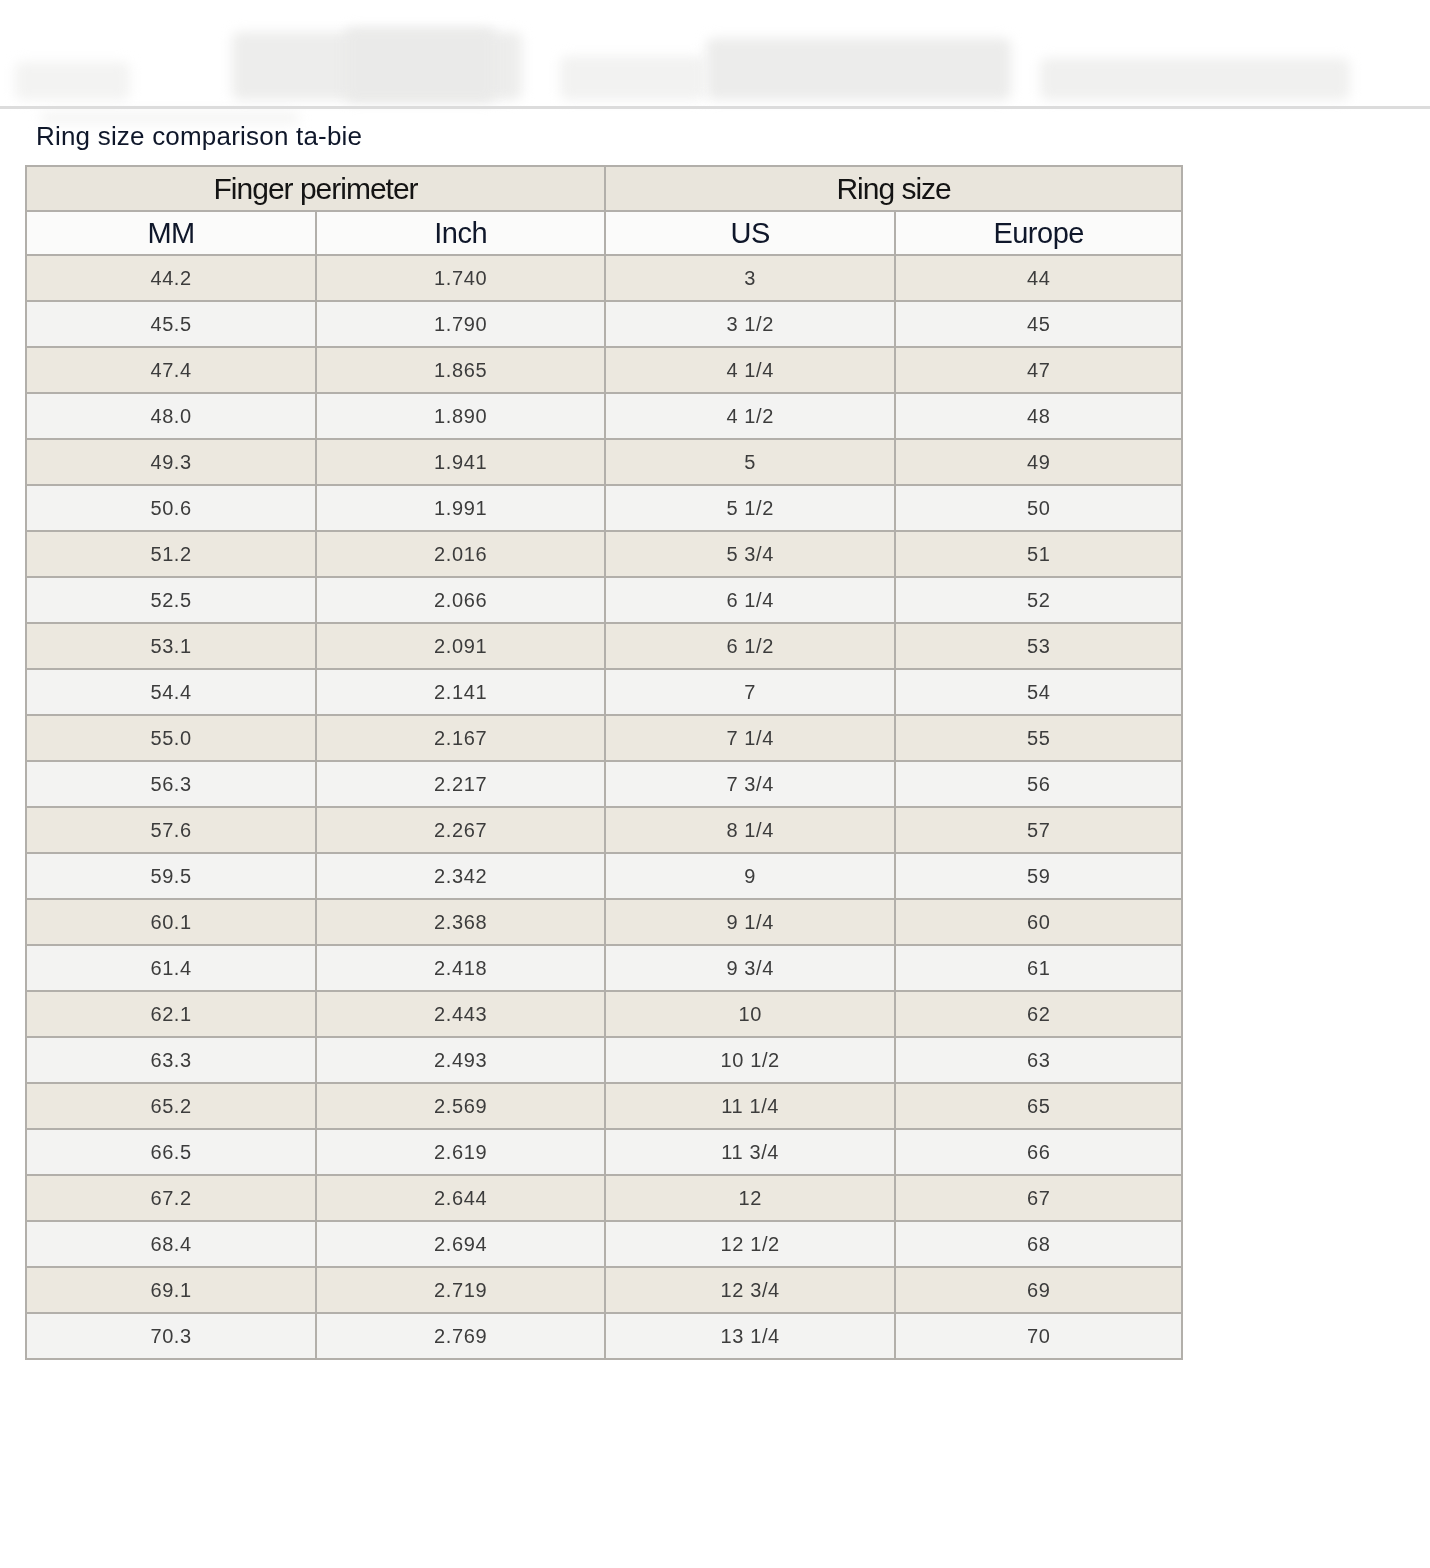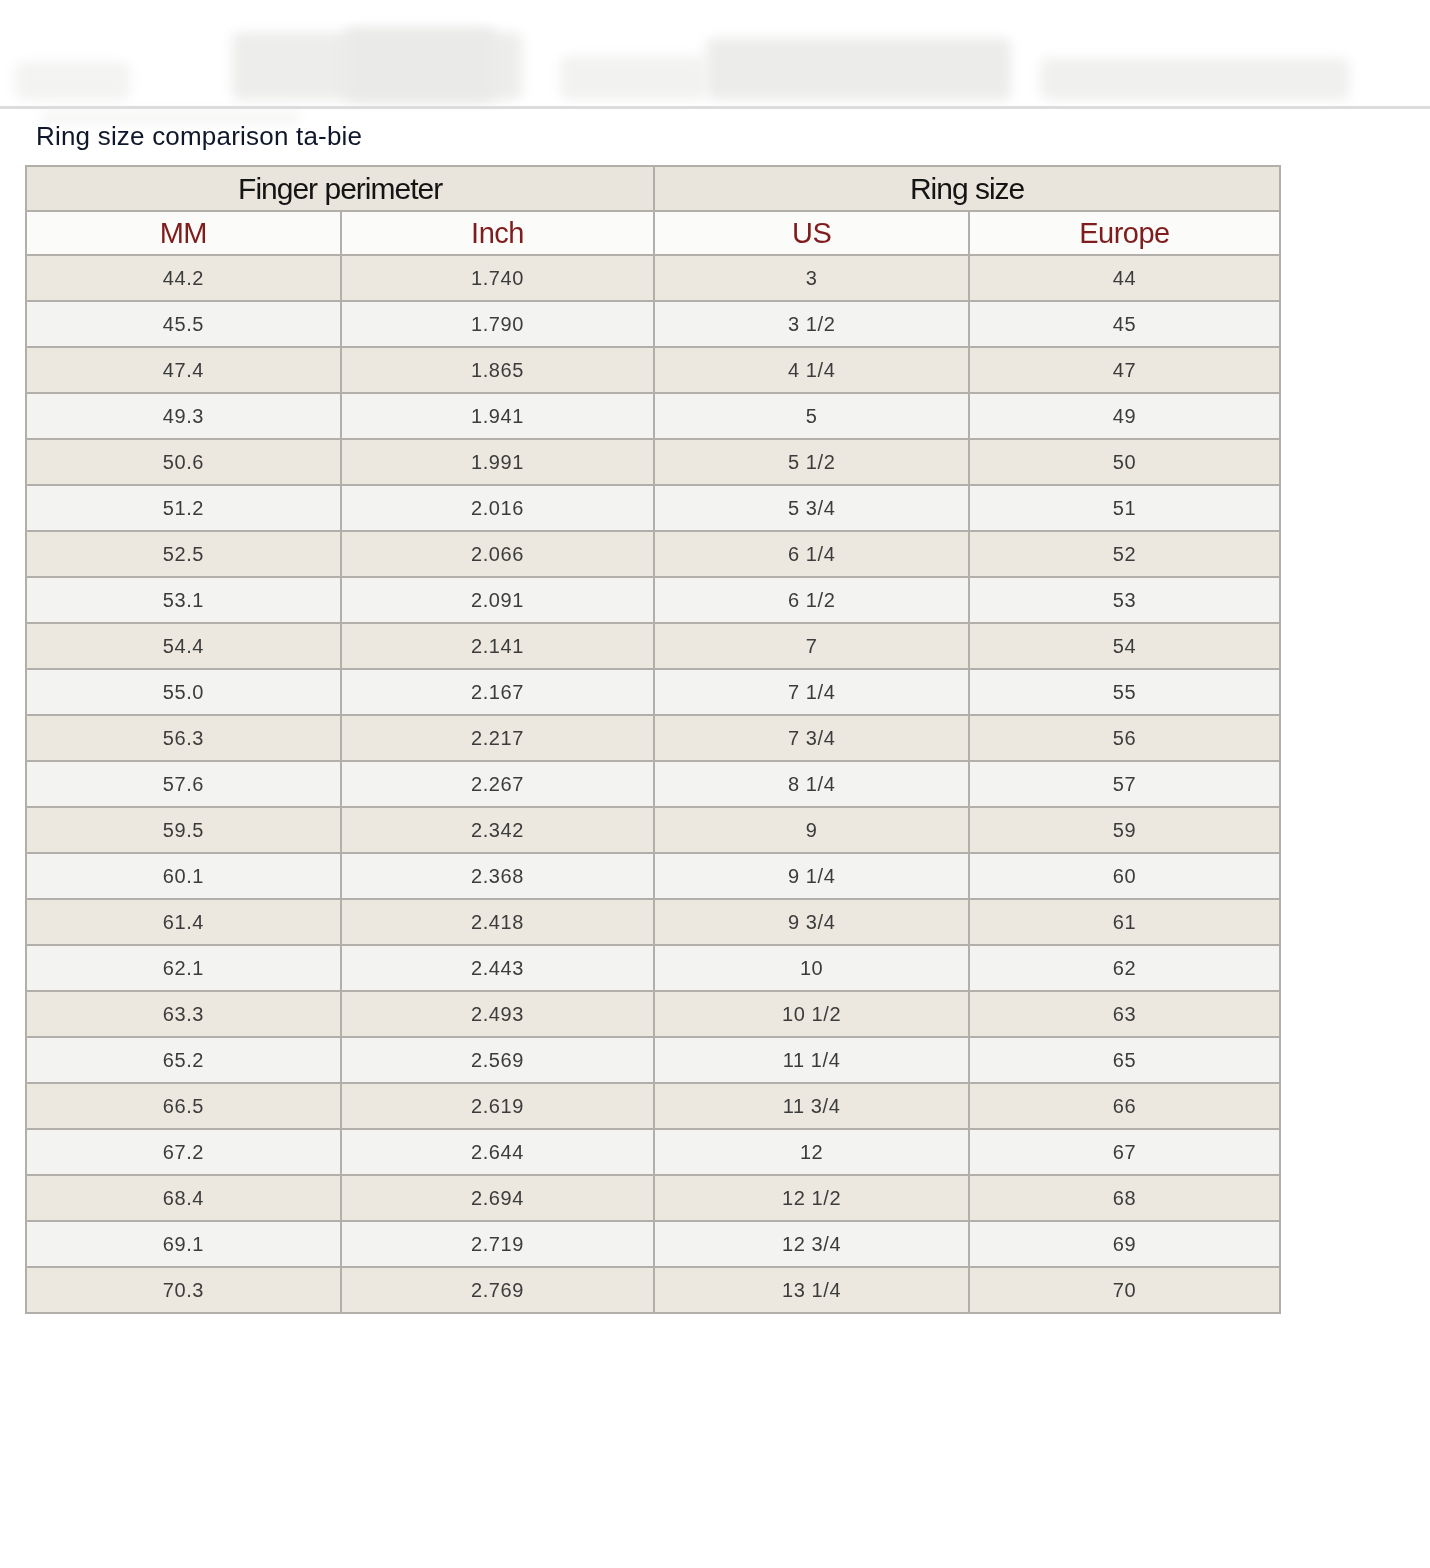--- a/index.html
+++ b/index.html
@@ -36,21 +36,21 @@
 
   .title {
     position: absolute; left: 36px; top: 121px;
     font-size: 26px; font-weight: 400;
     color: #0f172a; letter-spacing: 0.2px;
     white-space: nowrap;
   }
 
   table.ring-table {
     position: absolute; left: 25px; top: 165px;
-    width: 1256px;
+    width: 1158px;
     border-collapse: collapse;
     table-layout: fixed;
     border: 2px solid #aaa7a1;
   }
   .ring-table th, .ring-table td {
     border: 2px solid #b2afaa;
     text-align: center;
     vertical-align: middle;
     overflow: hidden;
     white-space: nowrap;
@@ -63,21 +63,21 @@
     font-size: 30px; font-weight: 400;
     letter-spacing: -1px;
     color: #141414;
   }
   
   .ring-table thead tr.cols-row th {
     height: 44px;
     background: #fbfbfa;
     font-size: 29px; font-weight: 400;
     letter-spacing: -0.5px;
-    color: #7f1d1d;
+    color: #0f172a;
   }
 
   .ring-table tbody td {
     height: 46px;
     font-size: 20px;
     font-weight: 400;
     letter-spacing: 0.6px;
     color: #3c3c3c;
   }
   .ring-table tbody tr:nth-child(odd)  td { background: #ece8df; }
@@ -134,20 +134,26 @@
           <td>3 1/2</td>
           <td>45</td>
         </tr>
         <tr>
           <td>47.4</td>
           <td>1.865</td>
           <td>4 1/4</td>
           <td>47</td>
         </tr>
         <tr>
+          <td>48.0</td>
+          <td>1.890</td>
+          <td>4 1/2</td>
+          <td>48</td>
+        </tr>
+        <tr>
           <td>49.3</td>
           <td>1.941</td>
           <td>5</td>
           <td>49</td>
         </tr>
         <tr>
           <td>50.6</td>
           <td>1.991</td>
           <td>5 1/2</td>
           <td>50</td>

